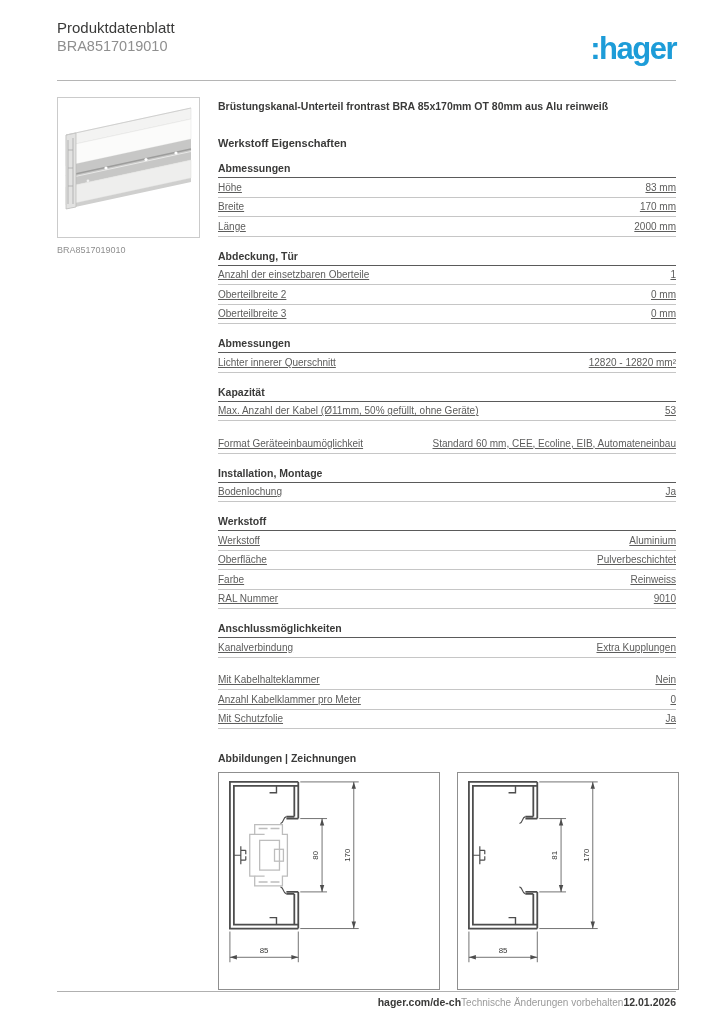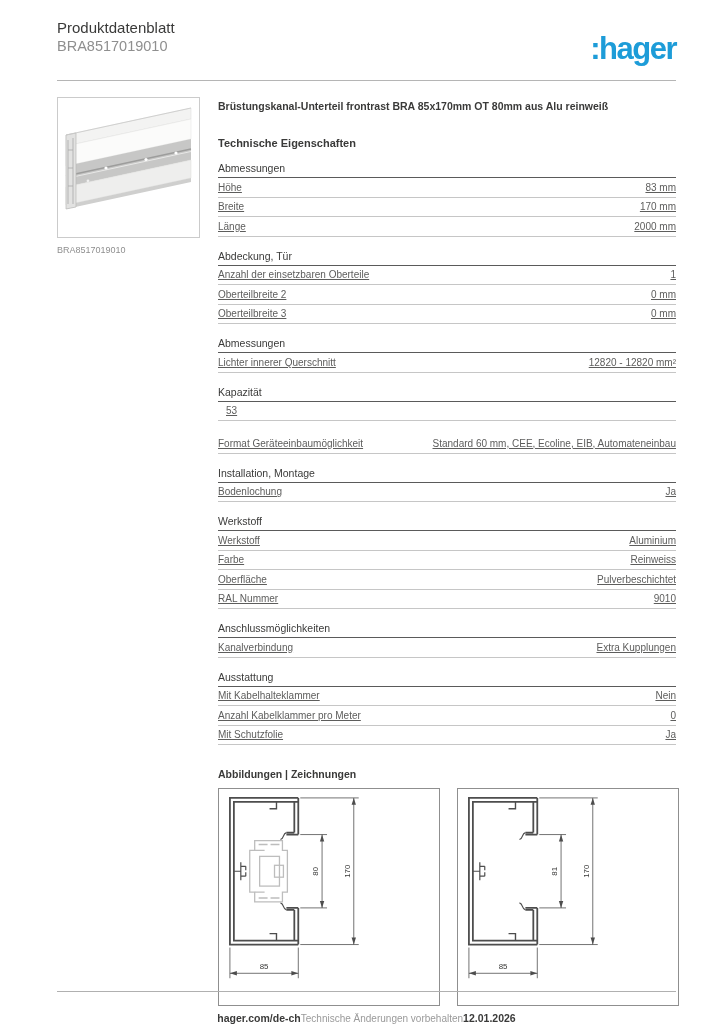--- a/index.html
+++ b/index.html
@@ -36,21 +36,21 @@
     background: #fff;
     overflow: hidden;
   }
   .image-caption { font-size: 9px; color: #8f8f8f; margin-top: 7px; }
   
   .product-title { font-size: 10.5px; font-weight: bold; line-height: 1.35; margin-top: 2px; }
   .tech-title { font-size: 11px; font-weight: bold; margin-top: 24px; }
   
   .spec-section { margin-top: 13px; }
   .spec-heading {
-    font-size: 10.5px; font-weight: normal; color: #3a3a39;
+    font-size: 10.5px; font-weight: bold; color: #3a3a39;
     padding-bottom: 3px;
     border-bottom: 1px solid #5a5a5a;
   }
   .spec-row {
     display: flex;
     justify-content: space-between;
     align-items: flex-start;
     font-size: 10px; color: #5d5d5c;
     padding: 2.5px 0 3px 0;
     border-bottom: 1px solid #c6c6c6;
@@ -66,23 +66,23 @@
     width: 222px; height: 218px;
     border: 1px solid #8f8f8f;
     background: #fff;
   }
   
   .footer {
     position: absolute;
     left: 57px; right: 48px; top: 991px;
     border-top: 1px solid #b0b0b0;
     display: flex;
-    justify-content: center;
+    justify-content: flex-end;
     align-items: baseline;
-    padding-top: 20px;
+    padding-top: 4px;
   }
   .footer-site { font-size: 10.5px; font-weight: bold; color: #3a3a39; }
   .footer-notice { font-size: 10px; color: #9a9a9a; }
   .footer-date { font-size: 10.5px; font-weight: bold; color: #3a3a39; }
   text { font-family: "Liberation Sans", sans-serif; }
 </style>
 </head>
 <body>
 
 <div class="header">
@@ -119,21 +119,21 @@
         <path d="M10,42 v64 M15,40 v66 M10,52 h5 M10,70 h5 M10,88 h5" stroke="#a9a9a8" stroke-width="0.8" fill="none"></path>
 
         <line x1="8" y1="37" x2="133" y2="10" stroke="#c9c9c8" stroke-width="0.8"></line>
       </svg>
     </div>
     <div class="image-caption">BRA8517019010</div>
   </div>
 
   <div class="right-col">
     <div class="product-title">Brüstungskanal-Unterteil frontrast BRA 85x170mm OT 80mm aus Alu reinweiß</div>
-    <div class="tech-title">Technische Eigenschaften</div>
+    <div class="tech-title">Werkstoff Eigenschaften</div>
 
     <div>
         <section class="spec-section">
           <div class="spec-heading">Abmessungen</div>
           <div class="spec-row">
             <div class="spec-label">Höhe</div>
             <div class="spec-value">83 mm</div>
           </div>
           <div class="spec-row">
             <div class="spec-label">Breite</div>
@@ -162,20 +162,21 @@
         <section class="spec-section">
           <div class="spec-heading">Abmessungen</div>
           <div class="spec-row">
             <div class="spec-label">Lichter innerer Querschnitt</div>
             <div class="spec-value">12820 - 12820 mm²</div>
           </div>
         </section>
         <section class="spec-section">
           <div class="spec-heading">Kapazität</div>
           <div class="spec-row">
+            <div class="spec-label">Max. Anzahl der Kabel (Ø11mm, 50% gefüllt, ohne Geräte)</div>
             <div class="spec-value">53</div>
           </div>
         </section>
         <section class="spec-section">
           <div class="spec-row">
             <div class="spec-label">Format Geräteeinbaumöglichkeit</div>
             <div class="spec-value">Standard 60 mm, CEE, Ecoline, EIB, Automateneinbau</div>
           </div>
         </section>
         <section class="spec-section">
@@ -185,41 +186,40 @@
             <div class="spec-value">Ja</div>
           </div>
         </section>
         <section class="spec-section">
           <div class="spec-heading">Werkstoff</div>
           <div class="spec-row">
             <div class="spec-label">Werkstoff</div>
             <div class="spec-value">Aluminium</div>
           </div>
           <div class="spec-row">
+            <div class="spec-label">Oberfläche</div>
+            <div class="spec-value">Pulverbeschichtet</div>
+          </div>
+          <div class="spec-row">
             <div class="spec-label">Farbe</div>
             <div class="spec-value">Reinweiss</div>
           </div>
           <div class="spec-row">
-            <div class="spec-label">Oberfläche</div>
-            <div class="spec-value">Pulverbeschichtet</div>
-          </div>
-          <div class="spec-row">
             <div class="spec-label">RAL Nummer</div>
             <div class="spec-value">9010</div>
           </div>
         </section>
         <section class="spec-section">
           <div class="spec-heading">Anschlussmöglichkeiten</div>
           <div class="spec-row">
             <div class="spec-label">Kanalverbindung</div>
             <div class="spec-value">Extra Kupplungen</div>
           </div>
         </section>
         <section class="spec-section">
-          <div class="spec-heading">Ausstattung</div>
           <div class="spec-row">
             <div class="spec-label">Mit Kabelhalteklammer</div>
             <div class="spec-value">Nein</div>
           </div>
           <div class="spec-row">
             <div class="spec-label">Anzahl Kabelklammer pro Meter</div>
             <div class="spec-value">0</div>
           </div>
           <div class="spec-row">
             <div class="spec-label">Mit Schutzfolie</div>

